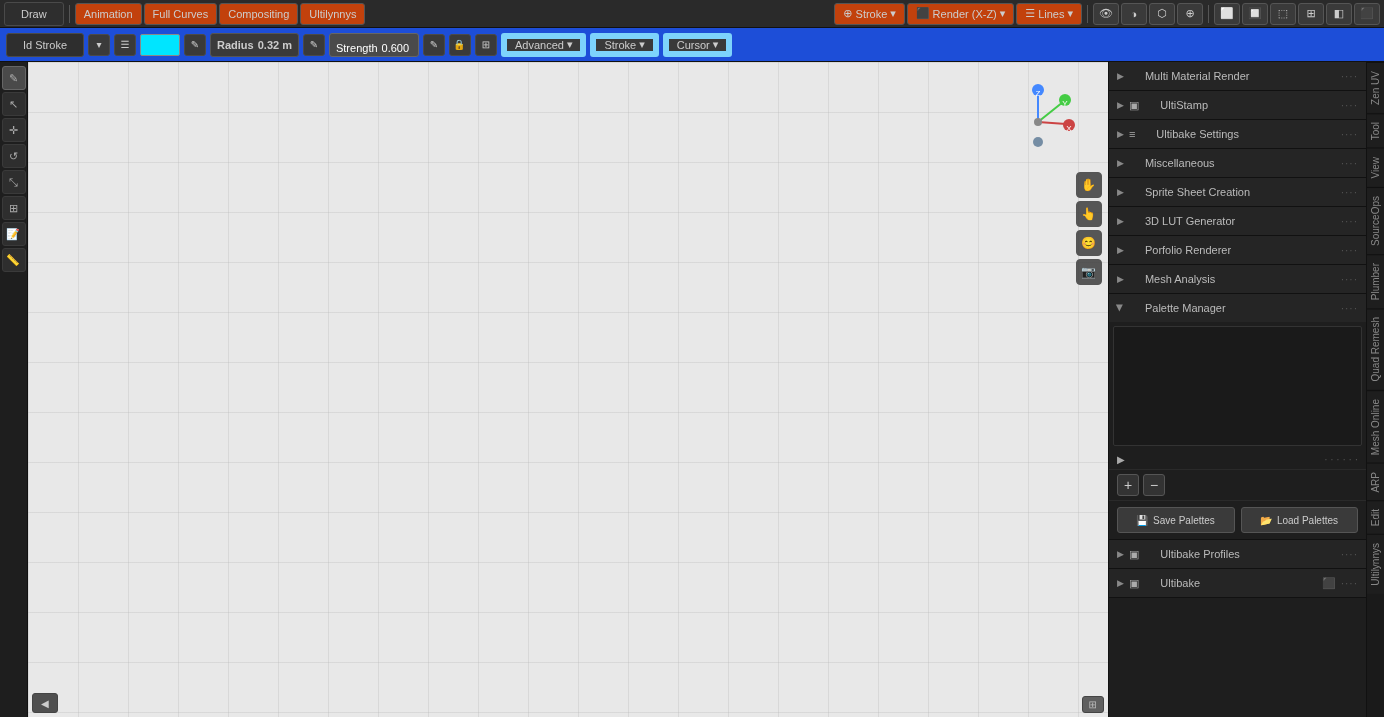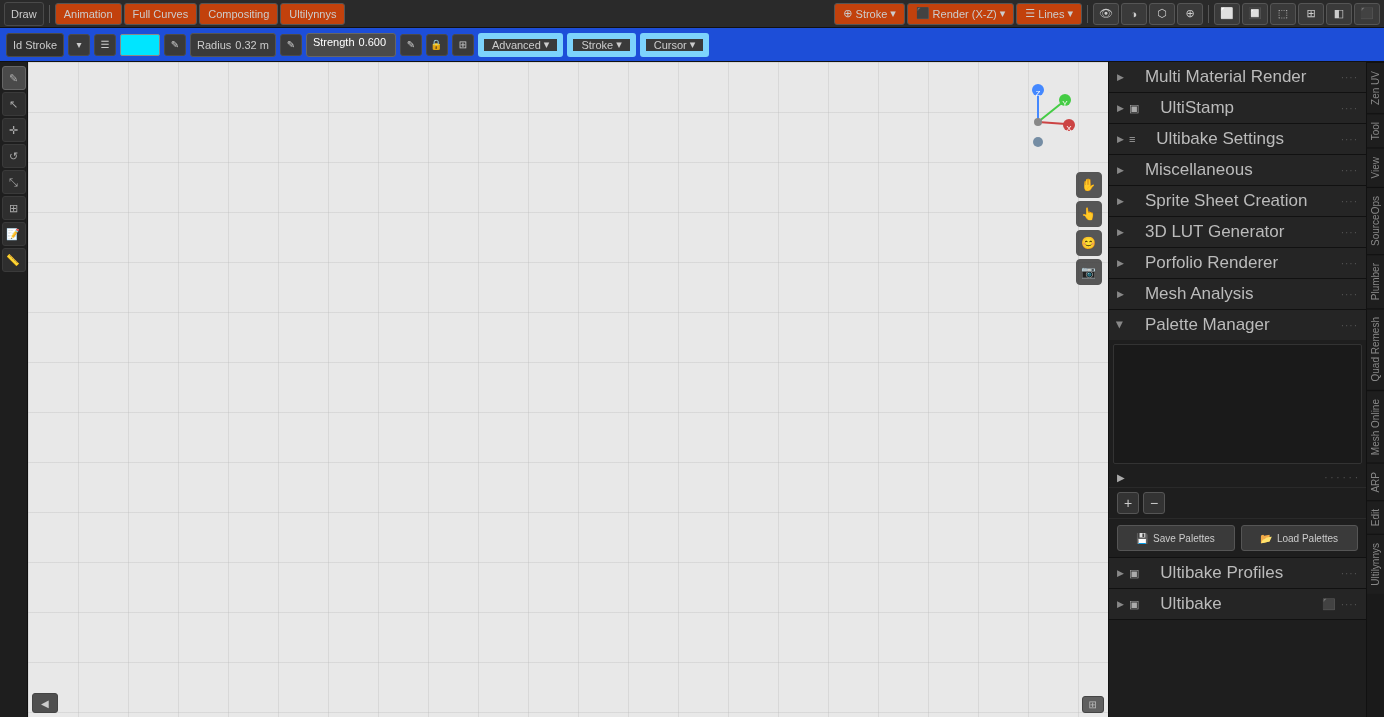--- a/index.html
+++ b/index.html
@@ -61,21 +61,21 @@
       font-size: 11px;
       cursor: pointer;
       border-radius: 3px;
       display: flex;
       align-items: center;
       gap: 3px;
     }
     .mode-label {
       color: #ccc;
       font-size: 11px;
-      padding: 2px 6px;
+      padding: 2px 16px;
       background: #2e2e2e;
       border: 1px solid #4a4a4a;
       border-radius: 3px;
       height: 24px;
       display: flex;
       align-items: center;
     }
     .color-swatch {
       width: 40px;
       height: 22px;
@@ -88,31 +88,32 @@
       background: #3a3a3a;
       border: 1px solid #555;
       color: #ccc;
       padding: 2px 6px;
       height: 24px;
       font-size: 11px;
       border-radius: 3px;
       display: flex;
       align-items: center;
       gap: 4px;
+      font-weight: bold;
     }
     .strength-field {
       background: #4a4a4a;
       border: 1px solid #666;
       color: #fff;
       padding: 2px 6px;
       height: 24px;
       font-size: 11px;
       border-radius: 3px;
       display: flex;
-      align-items: flex-start;
+      align-items: flex-end;
       gap: 4px;
       min-width: 90px;
     }
     .small-icon-btn {
       background: #3a3a3a;
       border: 1px solid #4a4a4a;
       color: #ccc;
       width: 22px;
       height: 22px;
       display: flex;
@@ -262,21 +263,21 @@
       flex-shrink: 0;
     }
     .panel-arrow.open { transform: rotate(90deg); }
     .panel-icon {
       color: #aaa;
       font-size: 11px;
       flex-shrink: 0;
     }
     .panel-title {
       flex: 1;
-      font-size: 17px;
+      font-size: 11px;
       padding-left: 16px;
     }
     .panel-dots {
       color: #555;
       font-size: 10px;
       letter-spacing: 1px;
     }
 
     
     .palette-manager-content {

